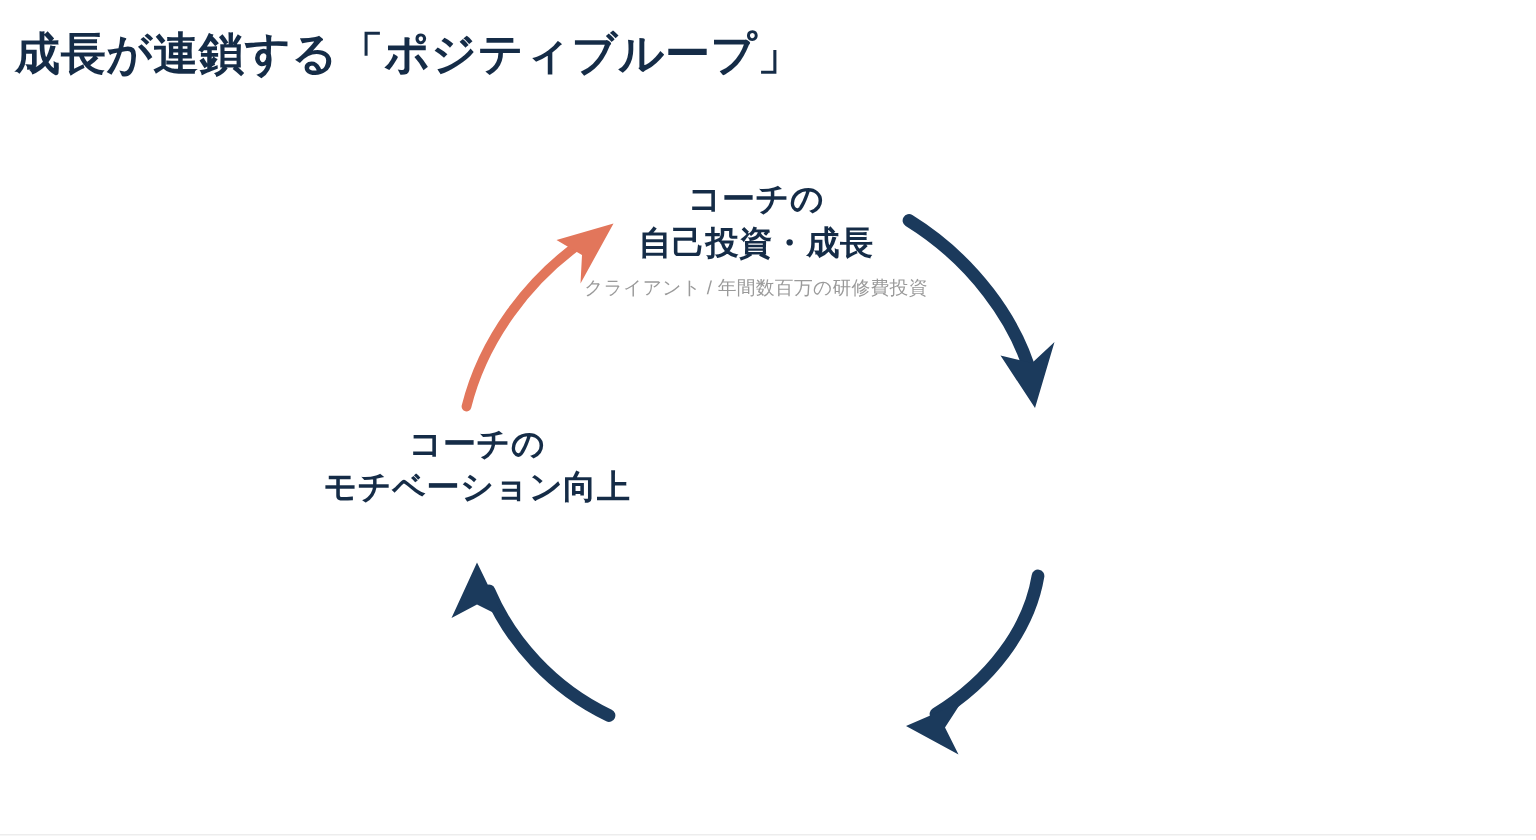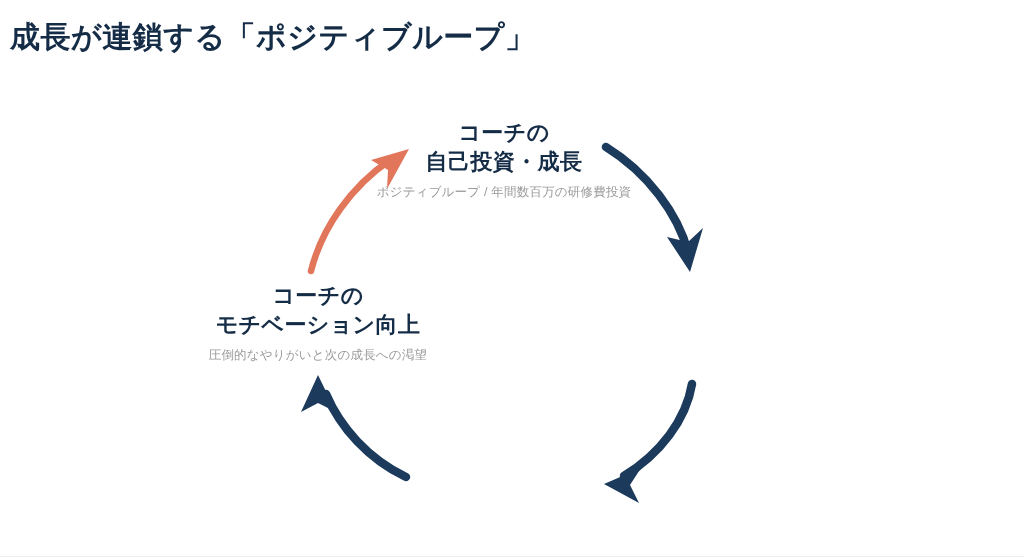--- a/index.html
+++ b/index.html
@@ -122,27 +122,26 @@
 
       <g>
         <path d="M 311 271 C 322 227 352 186 390 160" fill="none" stroke="#e2765b" stroke-width="6.5" stroke-linecap="round"></path>
         <path d="M 409 149 L 371 160 L 388 170 L 387 189 Z" fill="#e2765b"></path>
       </g>
     </svg>
 
     <div class="node" id="node-top">
       <div class="node-title">コーチの
 自己投資・成長</div>
-      <div class="node-sub">ポジティブループ / 年間数百万の研修費投資</div>
+      <div class="node-sub">クライアント / 年間数百万の研修費投資</div>
     </div>
 
 
 
     <div class="node" id="node-left">
       <div class="node-title">コーチの
 モチベーション向上</div>
-      <div class="node-sub">圧倒的なやりがいと次の成長への渇望</div>
     </div>
 
   </div>
 
   <div class="footer-rule"></div>
 </div>
 
 </body></html>

